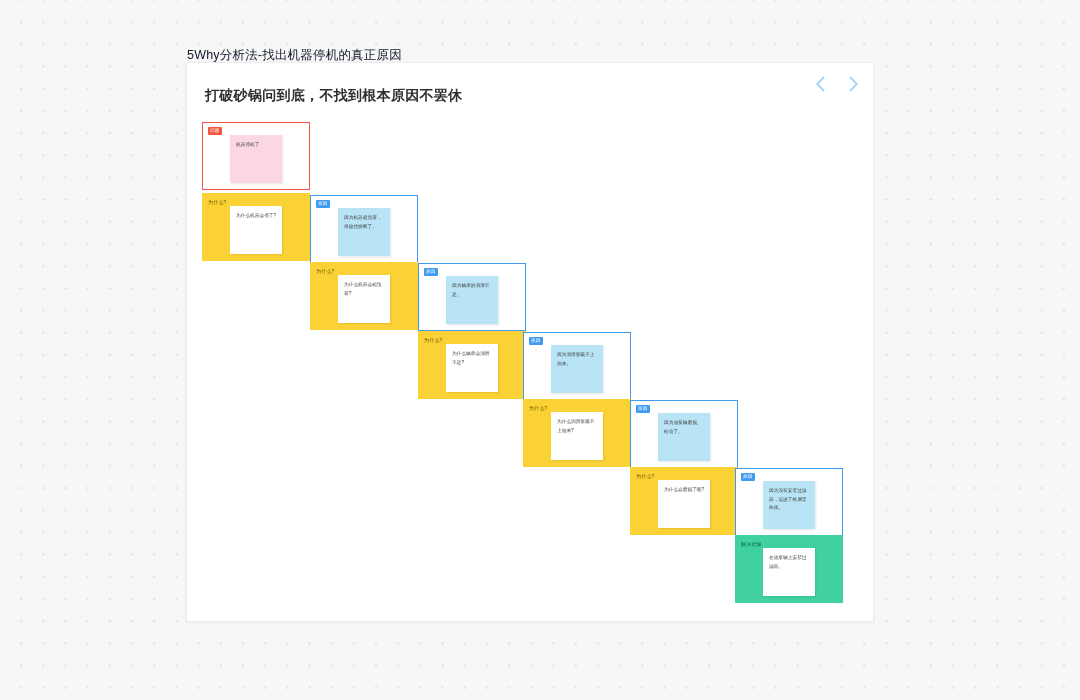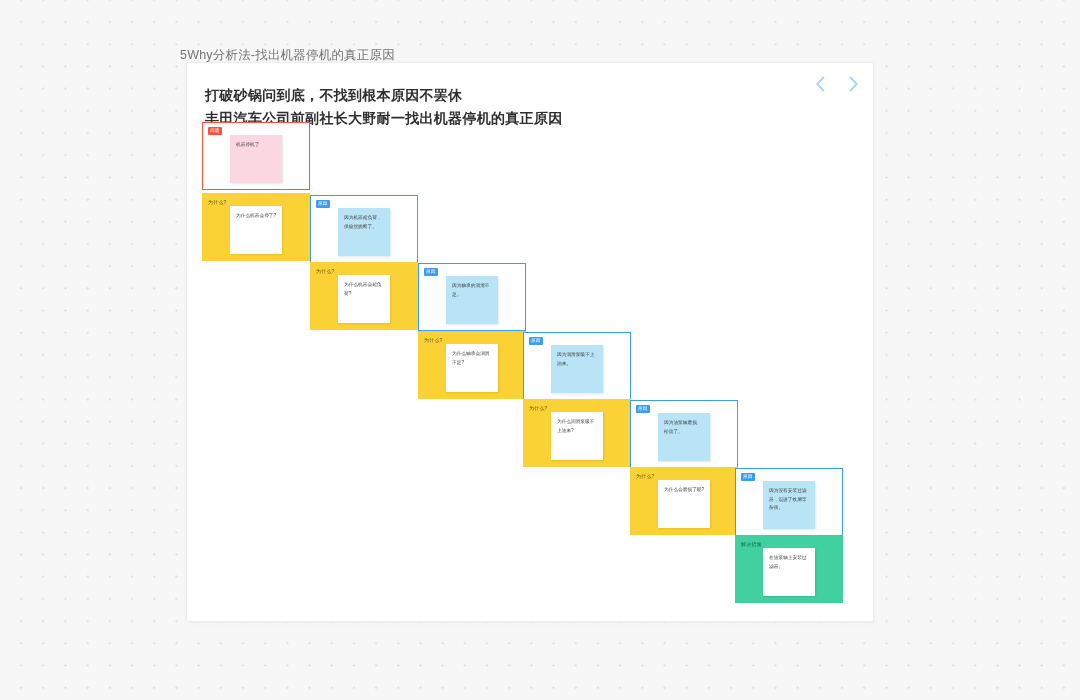--- a/index.html
+++ b/index.html
@@ -13,23 +13,23 @@
     background-image:
       radial-gradient(circle, #e2e2e2 1px, transparent 1.2px);
     background-size: 22.2px 22.2px;
     background-position: 10px 11px;
     position: relative;
   }
 
   
   #board-title {
     position: absolute;
-    left: 180px; top: 47px;
+    left: 187px; top: 47px;
     font-size: 12.5px;
-    color: #737373;
+    color: #0f172a;
     letter-spacing: .2px;
     white-space: nowrap;
   }
 
   
   #panel {
     position: absolute;
     left: 186px; top: 62px;
     width: 688px; height: 560px;
     background: #ffffff;
@@ -144,21 +144,20 @@
     </div>
     <div class="nav-arrow">
       <svg width="11" height="16" viewBox="0 0 11 16" fill="none">
         <path d="M2.5 1.5 L8.8 8 L2.5 14.5" stroke="#a8d4f7" stroke-width="1.8" stroke-linecap="round" stroke-linejoin="round"></path>
       </svg>
     </div>
   </div>
 
   <div id="headings">
     <div>打破砂锅问到底，不找到根本原因不罢休</div>
-    <div>丰田汽车公司前副社长大野耐一找出机器停机的真正原因</div>
   </div>
 
 </div>
 
 <div id="cascade">
     <div class="card problem" style="left: 202px; top: 122px;">
       <div class="card-label">问题</div>
       <div class="note">机器停机了</div>
     </div>
     <div class="card why" style="left: 202px; top: 193px;">

